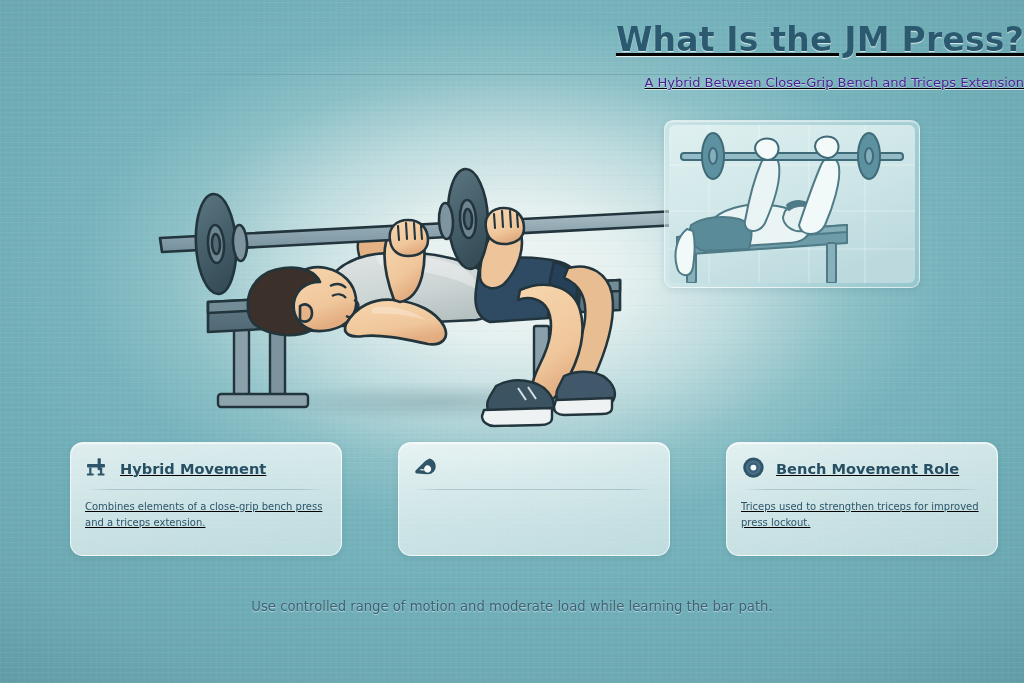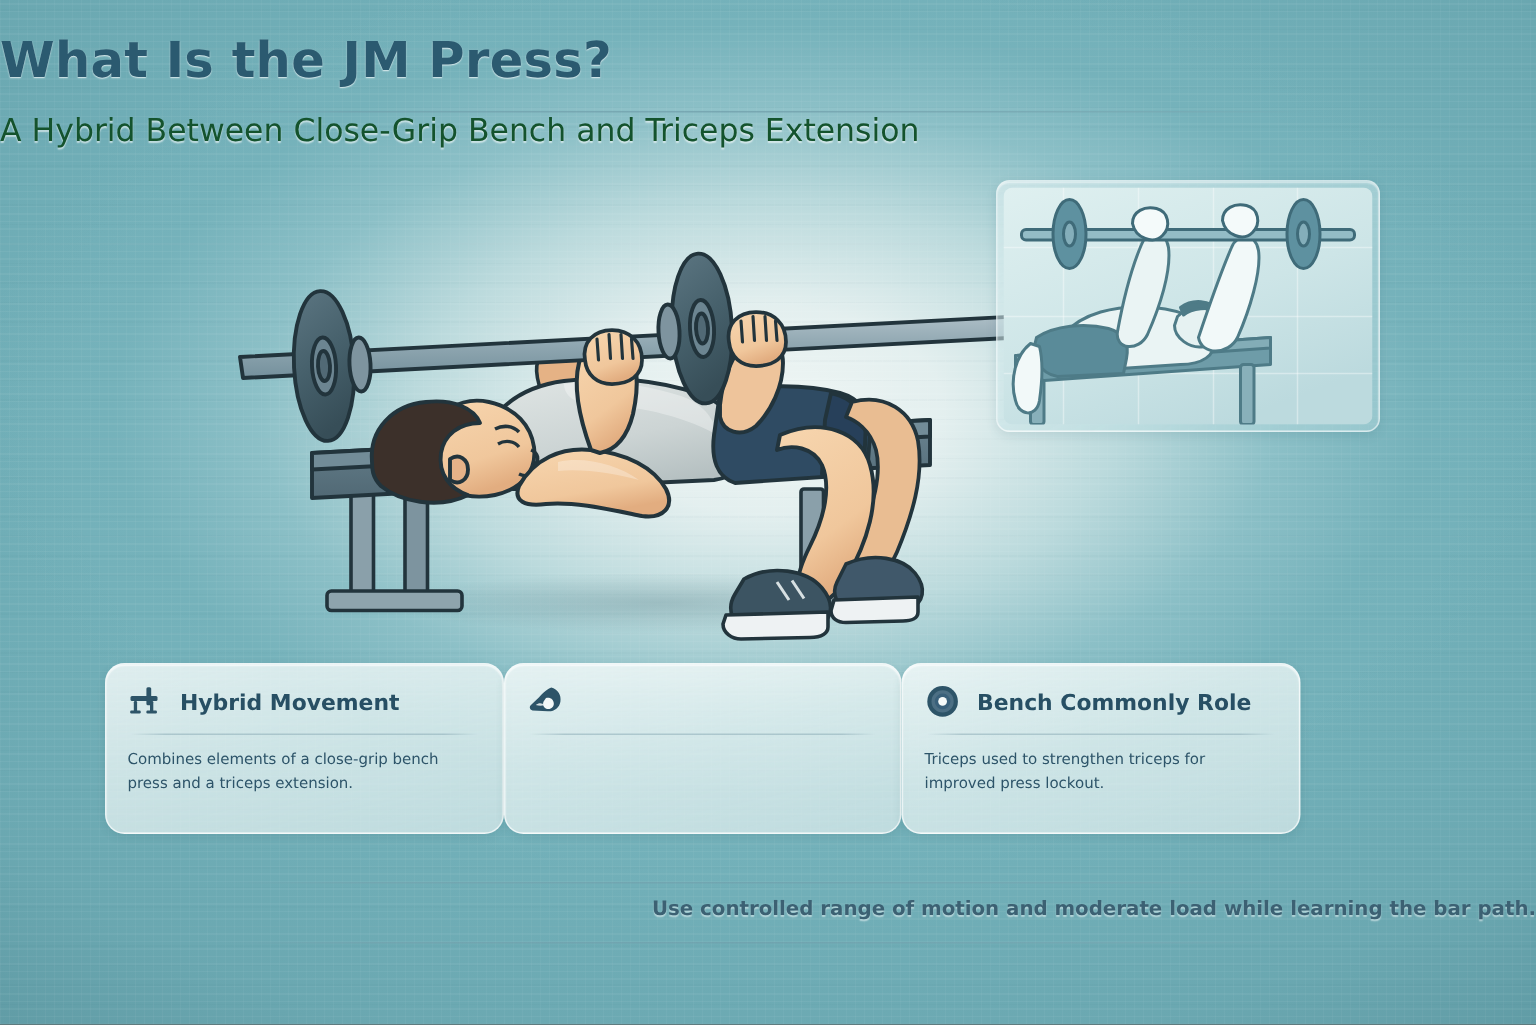--- a/index.html
+++ b/index.html
@@ -48,21 +48,22 @@
       repeating-linear-gradient(0deg, rgba(255,255,255,0.16) 0 1px, rgba(0,0,0,0.00) 1px 5px),
       repeating-linear-gradient(90deg, rgba(255,255,255,0.13) 0 1px, rgba(0,0,0,0.00) 1px 6px),
       repeating-linear-gradient(0deg, rgba(20,70,80,0.07) 0 1px, rgba(0,0,0,0) 1px 13px);
   }
 
   
   #header {
     position: absolute;
     left: 0; top: 22px;
     width: 100%;
-    text-align: left;
+    text-align: right;
+    text-decoration: underline;
   }
   #title {
     font-family: "DejaVu Sans", sans-serif;
     font-size: 33px;
     font-weight: bold;
     letter-spacing: 0.2px;
     color: #2b5a70;
     text-shadow: 0 1px 1px rgba(255,255,255,0.75);
     line-height: 1.1;
   }
@@ -73,23 +74,23 @@
     background: linear-gradient(to right,
       rgba(120,165,175,0) 0%,
       rgba(110,155,168,0.55) 12%,
       rgba(105,150,163,0.6) 50%,
       rgba(120,165,175,0.5) 88%,
       rgba(120,165,175,0) 100%);
   }
   #subtitle {
     margin-top: 17px;
     font-family: "DejaVu Sans", sans-serif;
-    font-size: 21px;
+    font-size: 13px;
     font-weight: normal;
-    color: #14532d;
+    color: #4c1d95;
     text-shadow: 0 1px 1px rgba(255,255,255,0.6);
   }
 
   
   #illustration {
     position: absolute;
     left: 150px; top: 150px;
     width: 560px; height: 280px;
   }
   #inset-panel {
@@ -105,23 +106,24 @@
   #inset-art {
     position: absolute;
     left: 4px; top: 4px;
     width: 246px; height: 158px;
   }
 
   
   #cards {
     position: absolute;
     left: 70px; top: 442px;
-    width: 797px; height: 114px;
+    width: 928px; height: 114px;
     display: flex;
     justify-content: space-between;
+    text-decoration: underline;
   }
   .card {
     position: relative;
     width: 272px;
     height: 114px;
     border-radius: 13px;
     background: linear-gradient(168deg, rgba(250,253,252,0.80) 0%, rgba(240,248,247,0.72) 46%, rgba(229,241,241,0.66) 100%);
     border: 1px solid rgba(255,255,255,0.66);
     box-shadow: 0 2px 6px rgba(40,90,102,0.13), inset 0 1px 1px rgba(255,255,255,0.72);
     box-sizing: border-box;
@@ -163,22 +165,21 @@
     font-size: 10px;
     line-height: 1.62;
     color: #2d5469;
   }
 
   
   #footer {
     position: absolute;
     left: 0; top: 585px;
     width: 100%;
-    text-align: right;
-    font-weight: bold;
+    text-align: center;
   }
   .footer-rule {
     position: absolute;
     left: 146px;
     width: 732px; height: 1px;
     background: linear-gradient(to right,
       rgba(130,170,180,0) 0%,
       rgba(118,160,172,0.50) 14%,
       rgba(112,155,168,0.52) 50%,
       rgba(125,167,178,0.45) 86%,
@@ -491,21 +492,21 @@
     <div class="card">
       <div class="card-head">
         <span class="card-icon">
           <svg viewBox="0 0 26 26" width="26" height="26">
             <circle cx="12.4" cy="12.6" r="10.2" fill="#2d5468"></circle>
             <circle cx="12.4" cy="12.6" r="7.4" fill="#4c6f84"></circle>
             <circle cx="12.4" cy="12.6" r="5.2" fill="#39607a"></circle>
             <circle cx="12.4" cy="12.6" r="2.9" fill="#f6faf9"></circle>
           </svg>
         </span>
-        <span class="card-title">Bench Commonly Role</span>
+        <span class="card-title">Bench Movement Role</span>
       </div>
       <div class="card-rule"></div>
       <div class="card-body">Triceps used to strengthen triceps for improved press lockout.</div>
     </div>
   </div>
 
   <div id="footer">
     <div class="footer-rule" id="footer-rule-top"></div>
     <div id="footer-note">Use controlled range of motion and moderate load while learning the bar path.</div>
     <div class="footer-rule" id="footer-rule-bottom"></div>

